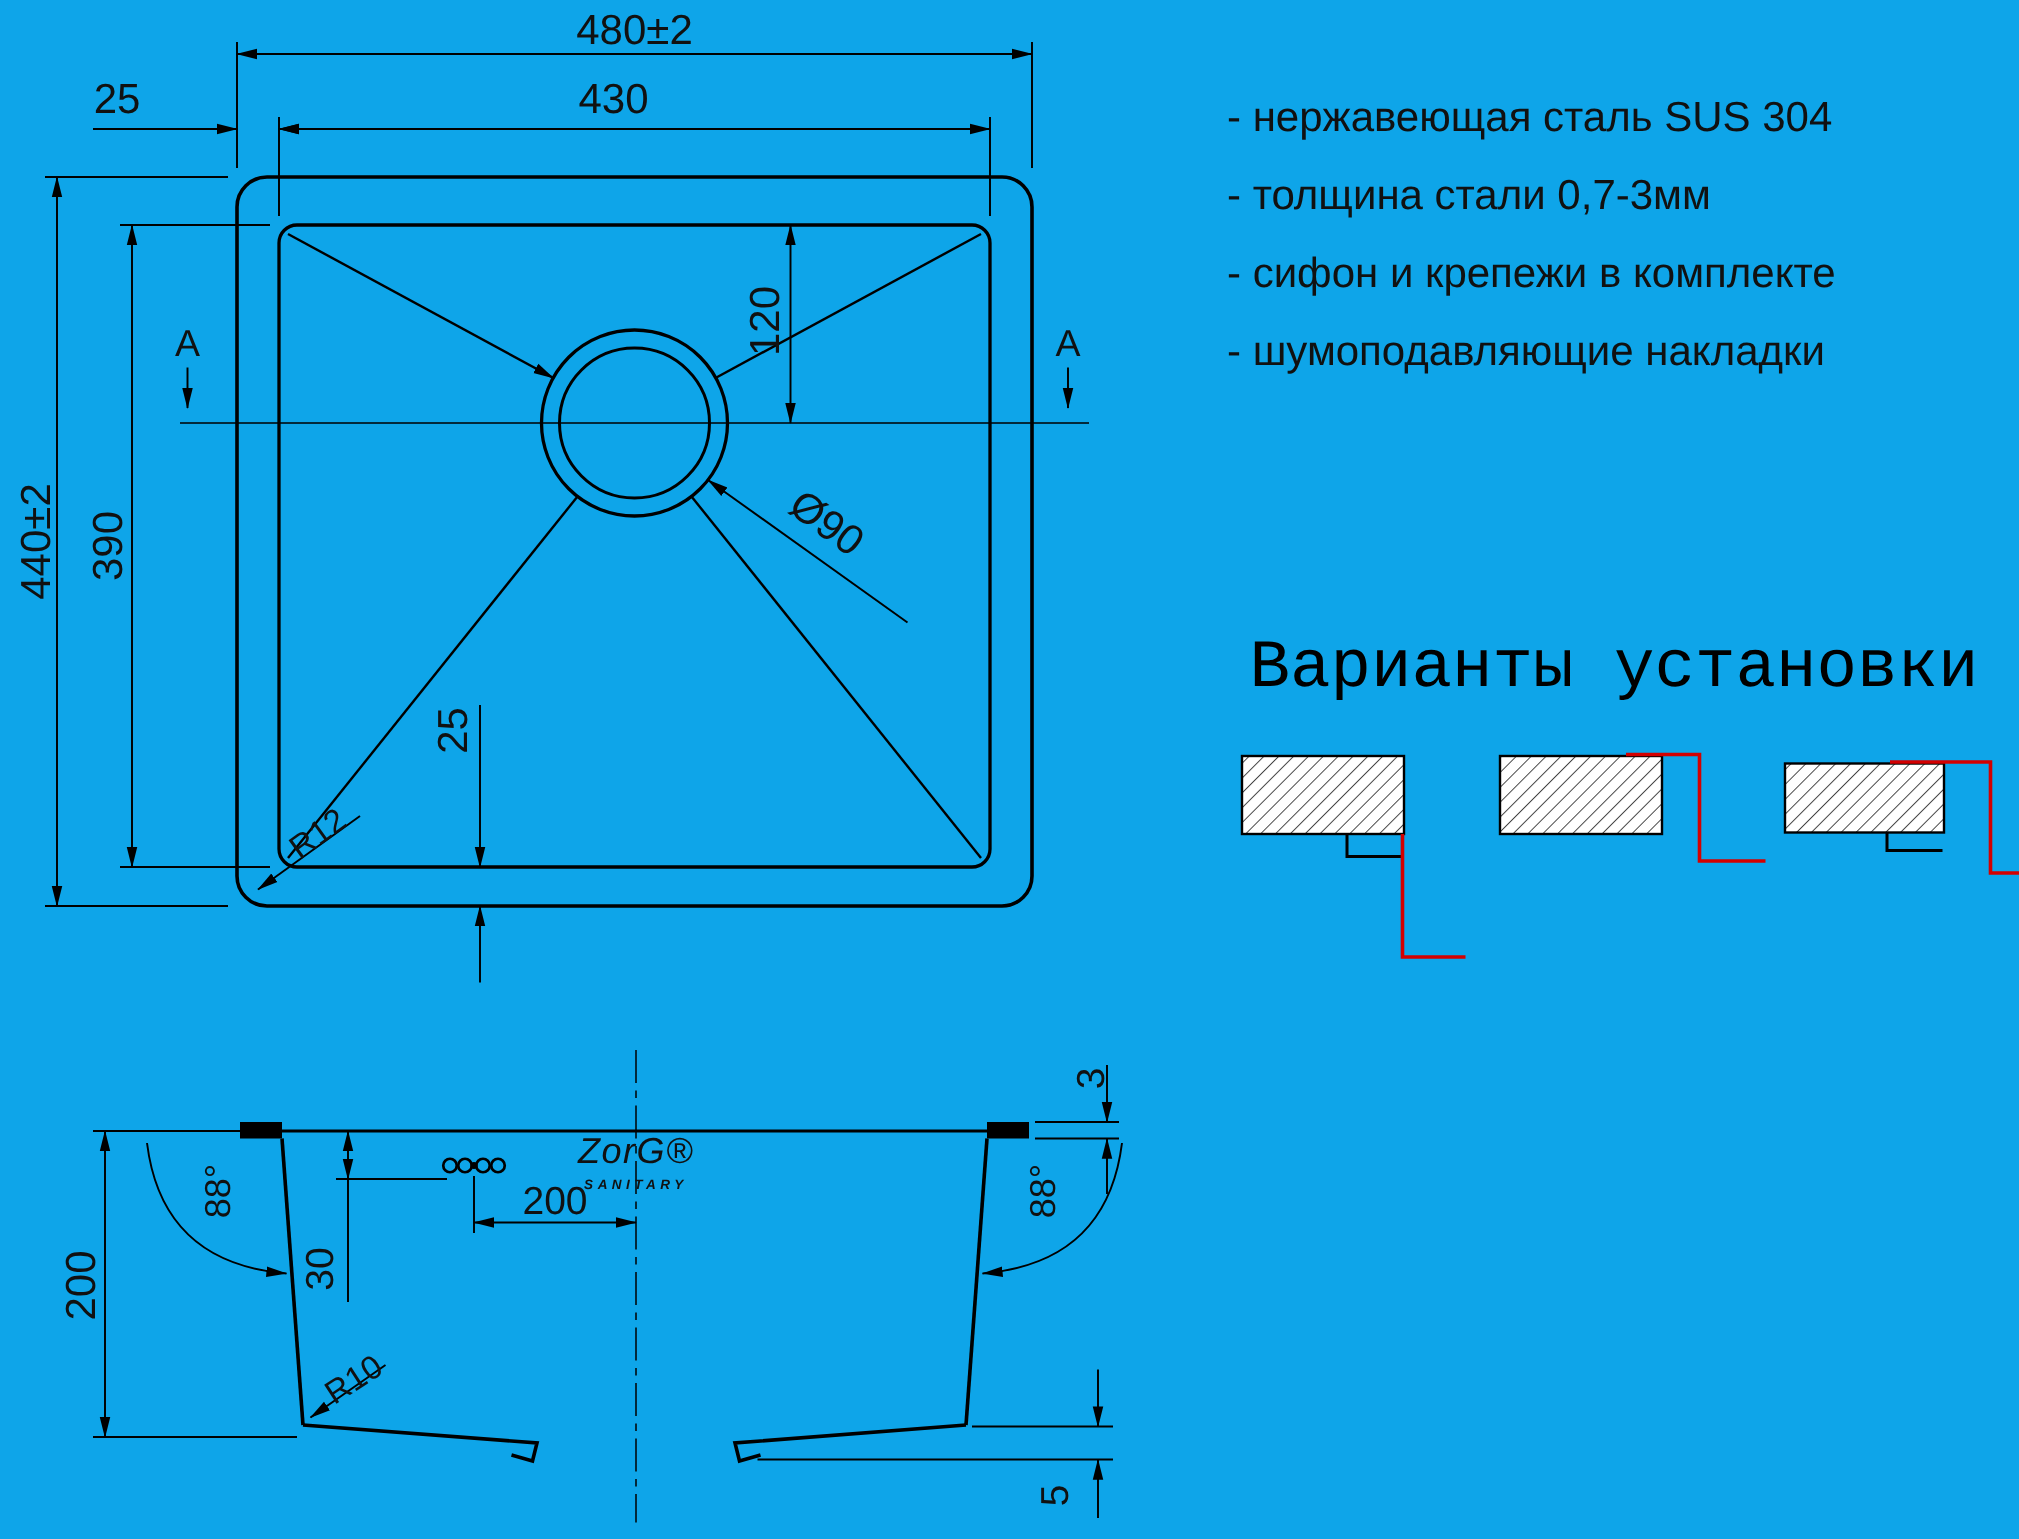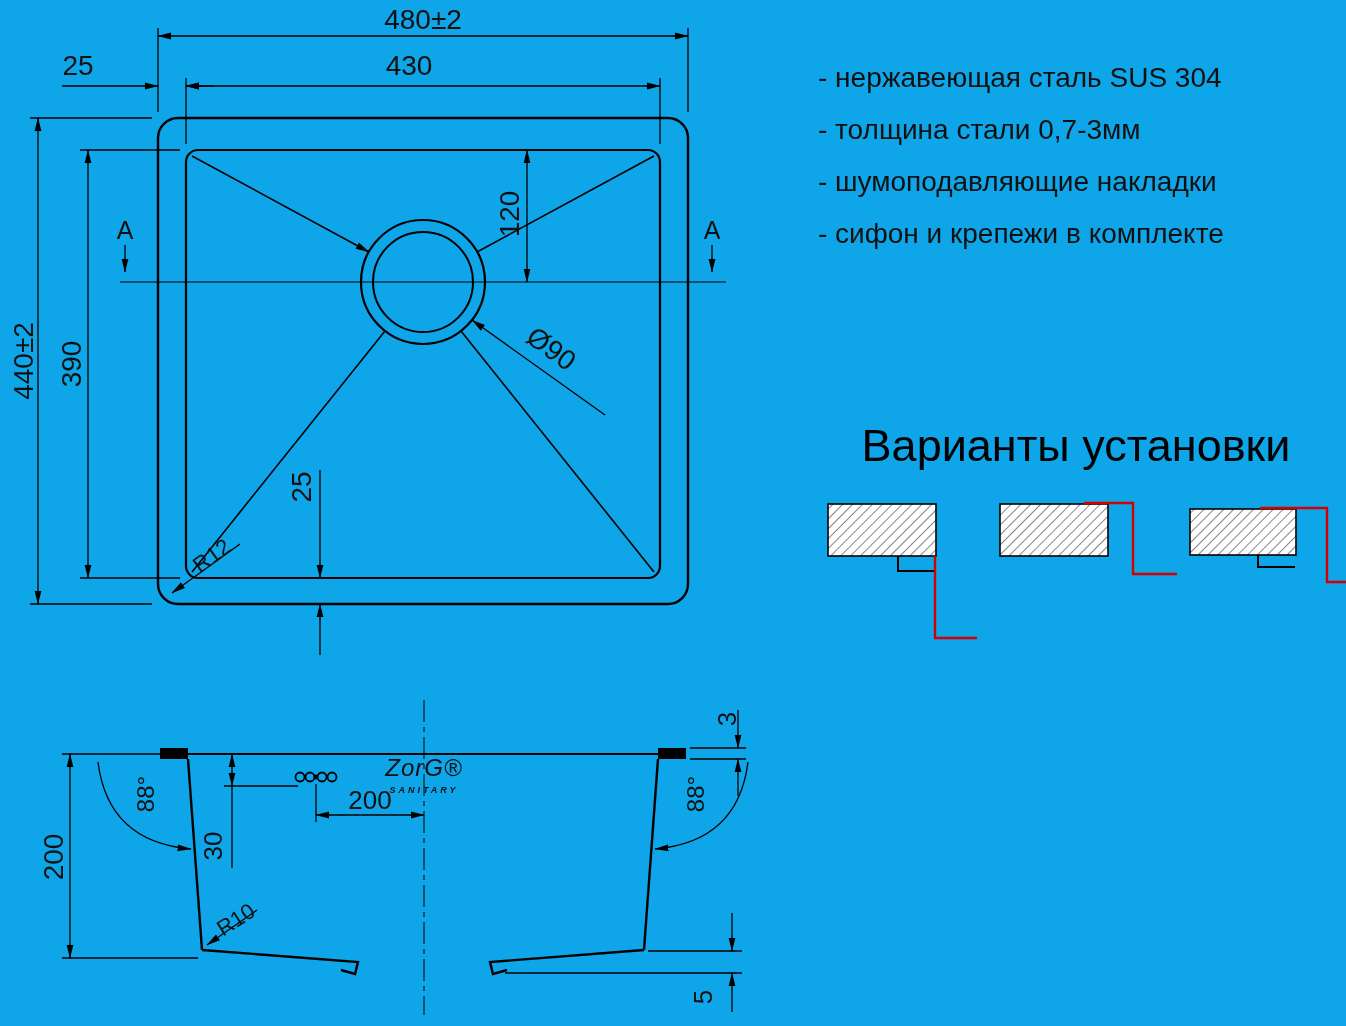--- a/index.html
+++ b/index.html
@@ -12,21 +12,21 @@
   .r36{transform:translate(-50%,-50%) rotate(36deg);}
   .rn36{transform:translate(-50%,-50%) rotate(-36deg);}
   .rn33{transform:translate(-50%,-50%) rotate(-33deg);}
   .sz22{font-size:22px;}
   .sz24{font-size:24px;}
   .sz25{font-size:25px;}
   .sz26{font-size:26px;}
   .features{position:absolute;left:818px;top:52px;font-size:28px;}
   .features .feat{height:52px;display:flex;align-items:center;white-space:nowrap;}
   .heading{position:absolute;left:1076px;top:446px;transform:translate(-50%,-50%);
-           font-family:Liberation Sans, sans-serif;font-size:45px;color:#000;white-space:nowrap;}
+           font-family:Liberation Mono, monospace;font-size:45px;color:#000;white-space:nowrap;}
   .brand{font-weight:normal;font-style:italic;font-size:24px;letter-spacing:1px;}
   .brandsub{font-size:9px;letter-spacing:3px;font-weight:bold;font-style:italic;}
 </style>
 </head>
 <body>
 
 <div id="canvas">
 
   <svg width="1346" height="1026" viewBox="0 0 1346 1026">
     <defs>
@@ -162,22 +162,22 @@
   <div class="lbl r90" style="left:510px;top:214px;">120</div>
   <div class="lbl r36" style="left:551px;top:349px;">Ø90</div>
   <div class="lbl r90" style="left:302px;top:487px;">25</div>
   <div class="lbl rn36 sz22" style="left:212px;top:556px;">R12</div>
   <div class="lbl sz25" style="left:125px;top:230px;">A</div>
   <div class="lbl sz25" style="left:712px;top:230px;">A</div>
 
   <div class="features">
     <div class="feat">- нержавеющая сталь SUS 304</div>
     <div class="feat">- толщина стали 0,7-3мм</div>
+    <div class="feat">- сифон и крепежи в комплекте</div>
     <div class="feat">- шумоподавляющие накладки</div>
-    <div class="feat">- сифон и крепежи в комплекте</div>
   </div>
 
   <div class="heading">Варианты установки</div>
 
   <div class="lbl r90" style="left:54px;top:857px;">200</div>
   <div class="lbl r90 sz24" style="left:146px;top:794px;">88°</div>
   <div class="lbl r90 sz24" style="left:696px;top:794px;">88°</div>
   <div class="lbl sz26" style="left:370px;top:800px;">200</div>
   <div class="lbl r90 sz26" style="left:213px;top:846px;">30</div>
   <div class="lbl rn33 sz22" style="left:236px;top:920px;">R10</div>

